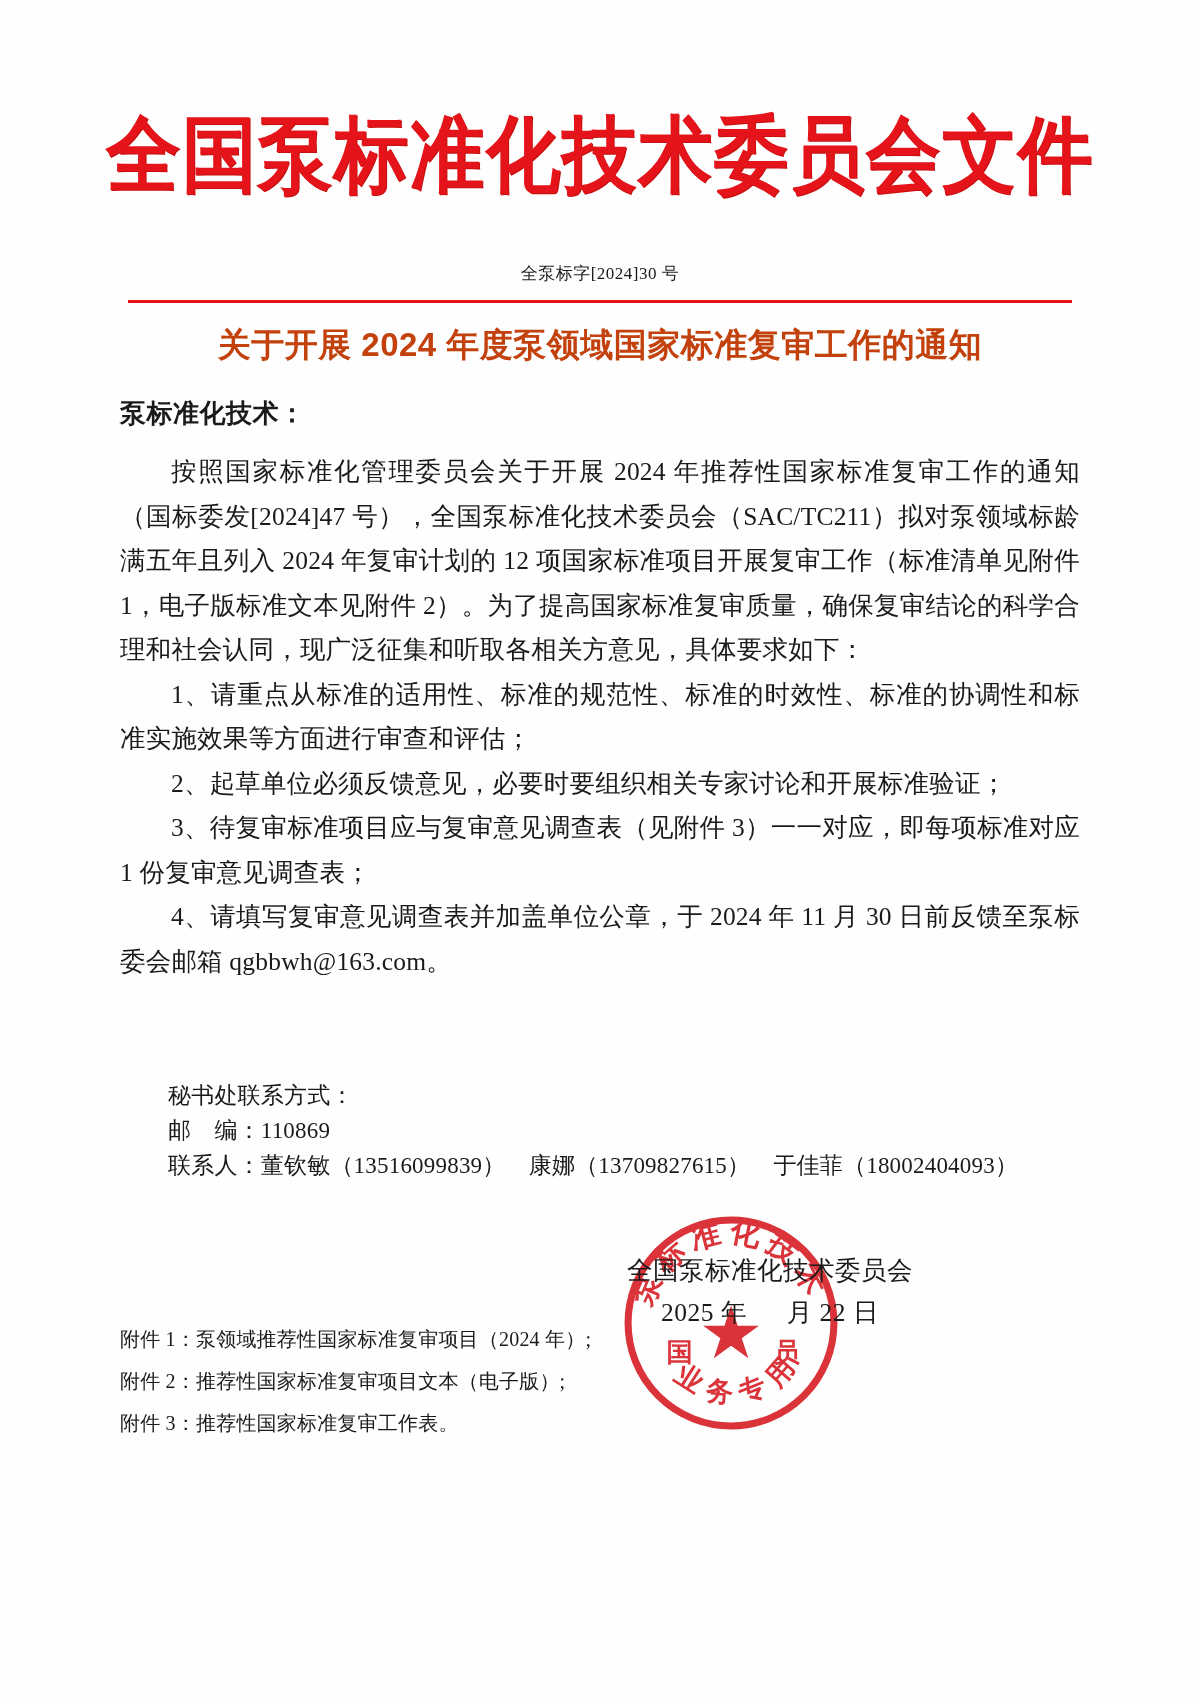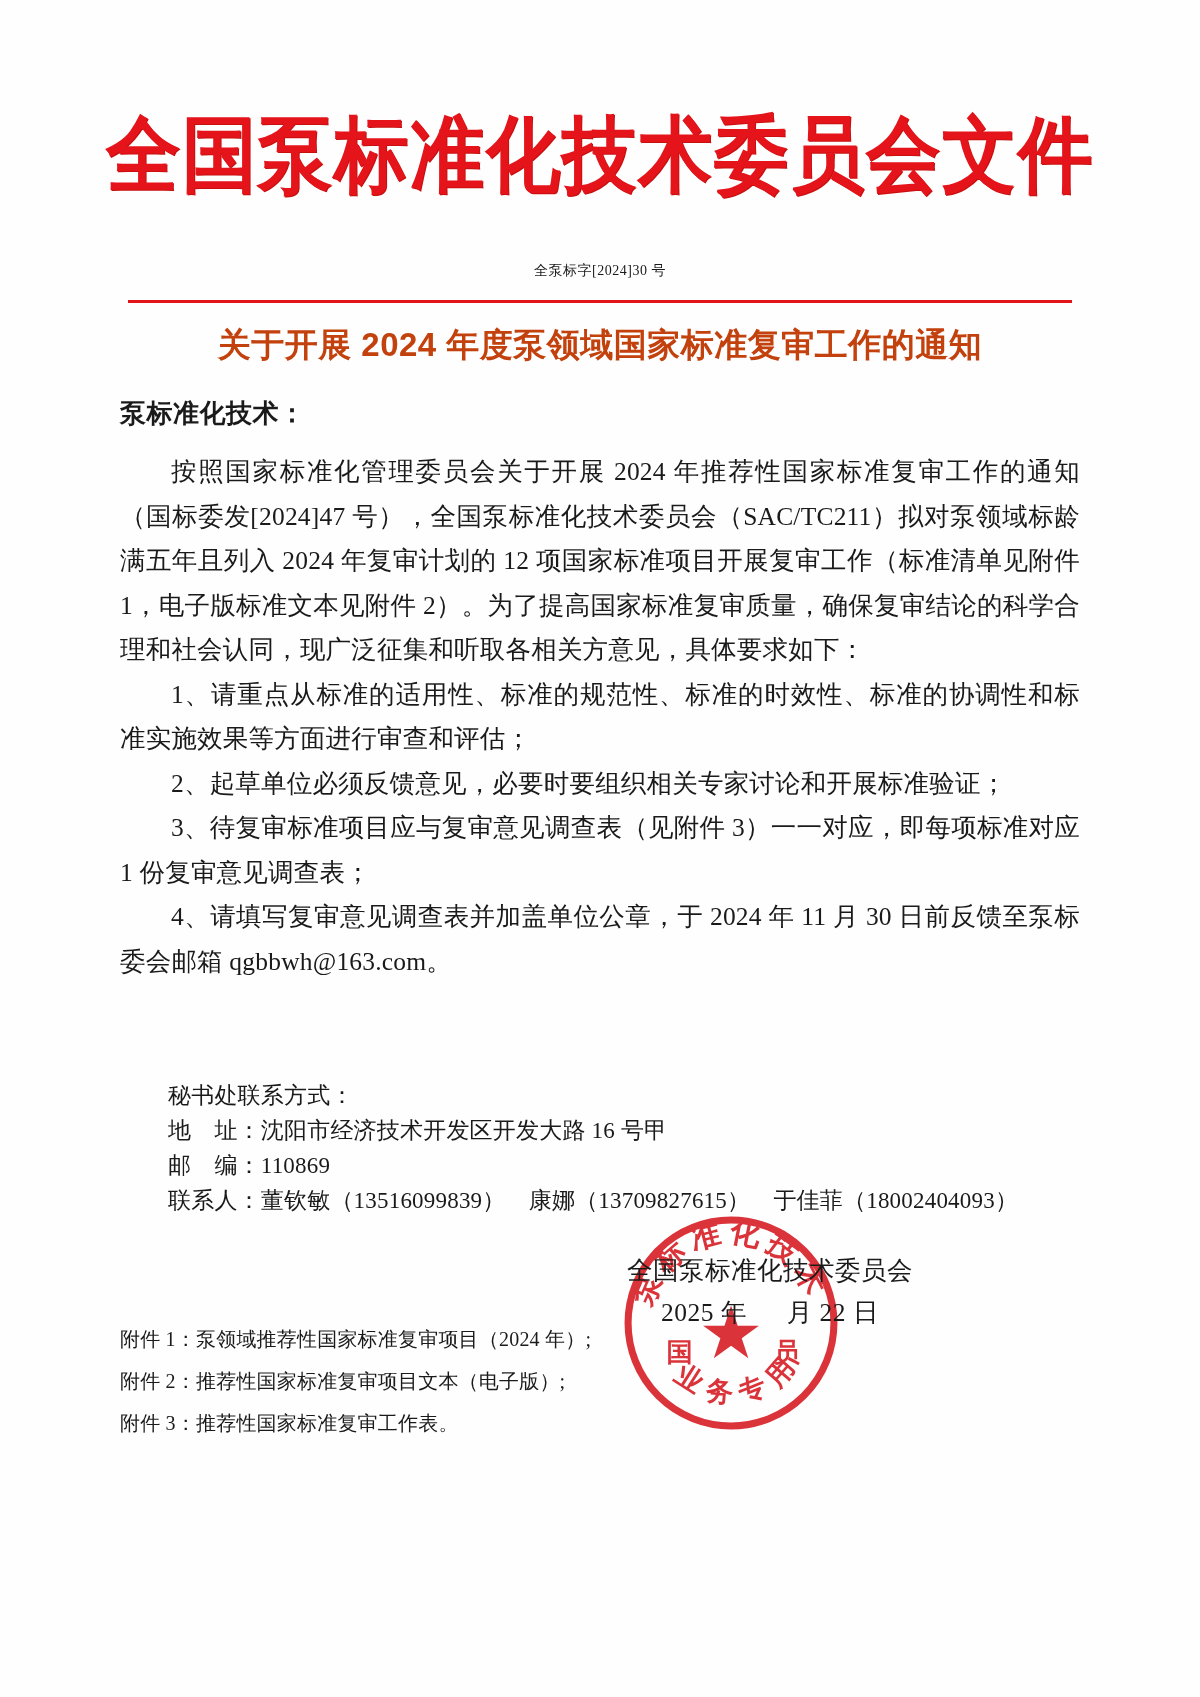--- a/index.html
+++ b/index.html
@@ -40,21 +40,21 @@
     white-space: nowrap;
     transform: scaleY(1.12);
   }
 
   .doc-number {
     position: absolute;
     left: 0;
     top: 262px;
     width: 1200px;
     text-align: center;
-    font-size: 14px;
+    font-size: 17px;
     letter-spacing: 0.5px;
     color: #1a1a1a;
   }
 
   .red-rule {
     position: absolute;
     left: 128px;
     top: 300px;
     width: 944px;
     height: 3px;
@@ -177,23 +177,20 @@
     <div class="salutation">泵标准化技术：</div>
     <div class="para indent">按照国家标准化管理委员会关于开展 2024 年推荐性国家标准复审工作的通知（国标委发[2024]47 号），全国泵标准化技术委员会（SAC/TC211）拟对泵领域标龄满五年且列入 2024 年复审计划的 12 项国家标准项目开展复审工作（标准清单见附件 1，电子版标准文本见附件 2）。为了提高国家标准复审质量，确保复审结论的科学合理和社会认同，现广泛征集和听取各相关方意见，具体要求如下：</div>
     <div class="para indent">1、请重点从标准的适用性、标准的规范性、标准的时效性、标准的协调性和标准实施效果等方面进行审查和评估；</div>
     <div class="para indent">2、起草单位必须反馈意见，必要时要组织相关专家讨论和开展标准验证；</div>
     <div class="para indent">3、待复审标准项目应与复审意见调查表（见附件 3）一一对应，即每项标准对应 1 份复审意见调查表；</div>
     <div class="para indent">4、请填写复审意见调查表并加盖单位公章，于 2024 年 11 月 30 日前反馈至泵标委会邮箱 qgbbwh@163.com。</div>
   </div>
 
   <div class="contact-block">
     <div class="contact-line">秘书处联系方式：</div>
-    <div class="contact-line">
-      <span class="contact-label">地　址：</span><span>沈阳市经济技术开发区开发大路 16 号甲</span>
-    </div>
     <div class="contact-line">
       <span class="contact-label">邮　编：</span><span>110869</span>
     </div>
     <div class="contact-line">
       <span class="contact-label">联系人：</span><span>董钦敏（13516099839）　康娜（13709827615）　于佳菲（18002404093）</span>
     </div>
   </div>
 
   <svg class="seal" viewBox="0 0 220 220">
     <circle cx="110" cy="110" r="102" fill="none" stroke="#d8232a" stroke-width="7"></circle>

